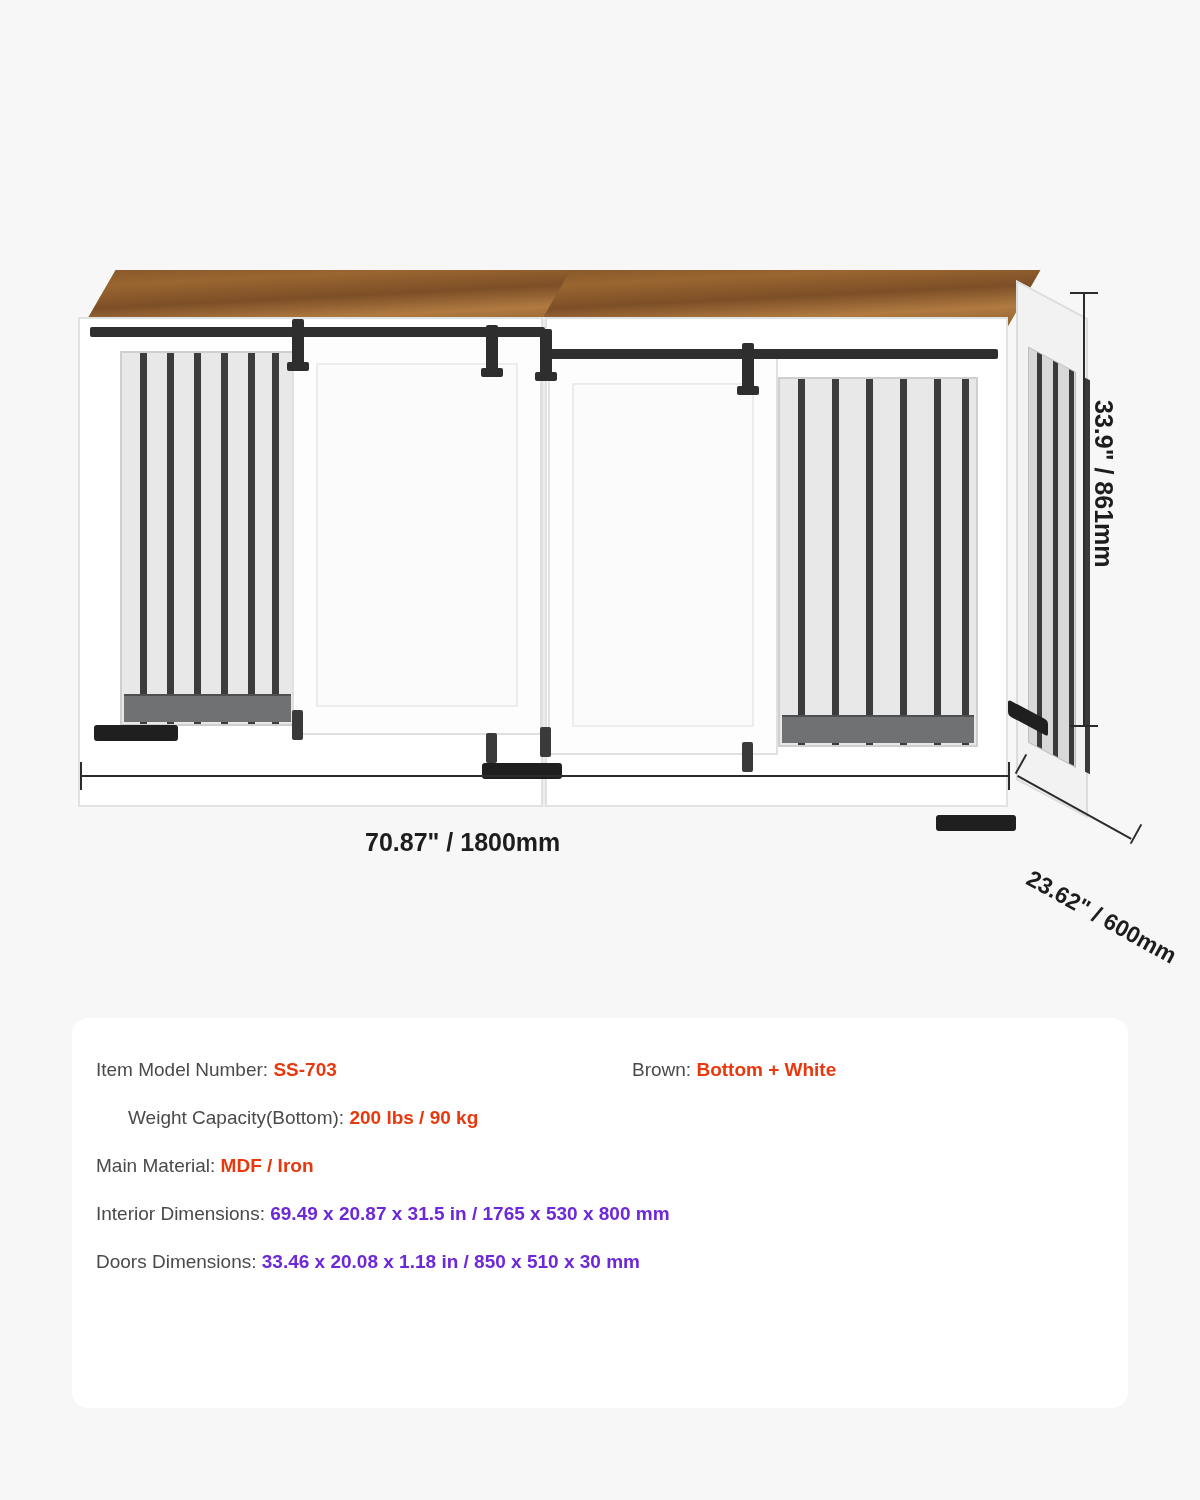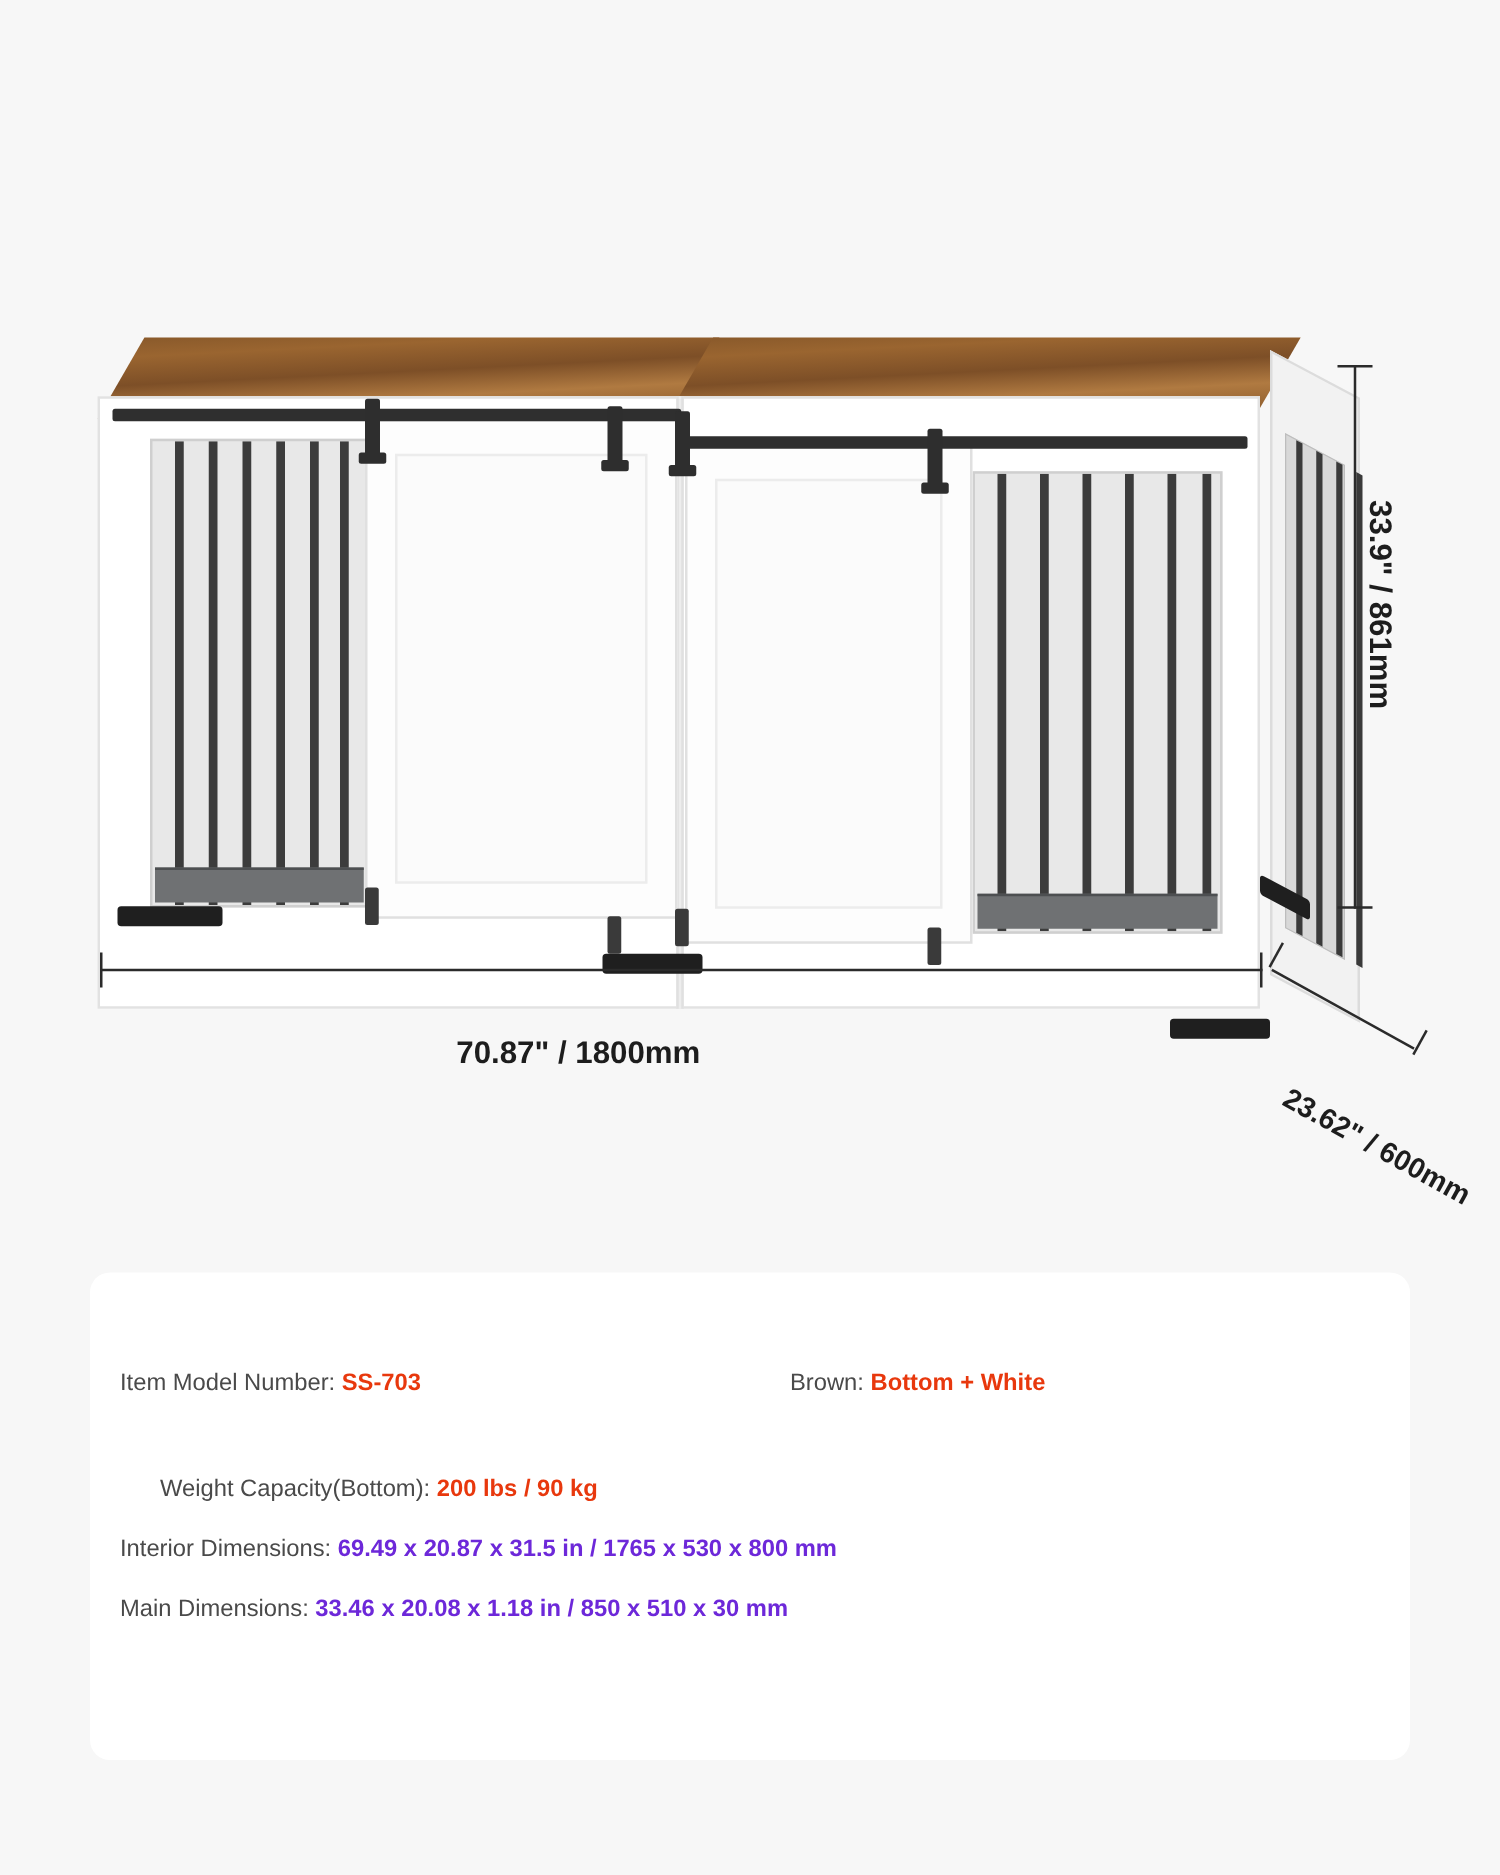--- a/index.html
+++ b/index.html
@@ -247,21 +247,20 @@
   .spec-col {
     width: 50%;
     box-sizing: border-box;
     padding: 13px 0 13px 0;
   }
   .spec-col.right { padding-left: 32px; }
   .spec-item {
     font-size: 19px;
     color: #4a4a4a;
     white-space: nowrap;
-    margin-top: 37px;
   }
   .spec-item .val {
     color: #e8380d;
     font-weight: bold;
   }
   .spec-wide {
     padding: 13px 0;
     font-size: 19px;
     color: #4a4a4a;
     white-space: nowrap;
@@ -405,27 +404,33 @@
     <div class="spec-row-2">
       <div class="spec-col right">
         <div class="spec-item">
           <span>Weight Capacity(Bottom):</span>
           <span class="val">200 lbs / 90 kg</span>
         </div>
       </div>
     </div>
 
     <div class="spec-row-2">
+      <div class="spec-col">
+        <div class="spec-item">
+          <span>Main Material:</span>
+          <span class="val">MDF / Iron</span>
+        </div>
+      </div>
     </div>
 
     <div class="spec-wide">
       <span>Interior Dimensions:</span>
       <span class="val">69.49 x 20.87 x 31.5 in / 1765 x 530 x 800 mm</span>
     </div>
 
 
     <div class="spec-wide">
-      <span>Main Dimensions:</span>
+      <span>Doors Dimensions:</span>
       <span class="val">33.46 x 20.08 x 1.18 in / 850 x 510 x 30 mm</span>
     </div>
 
   </div>
 </div>
 
 </body></html>

